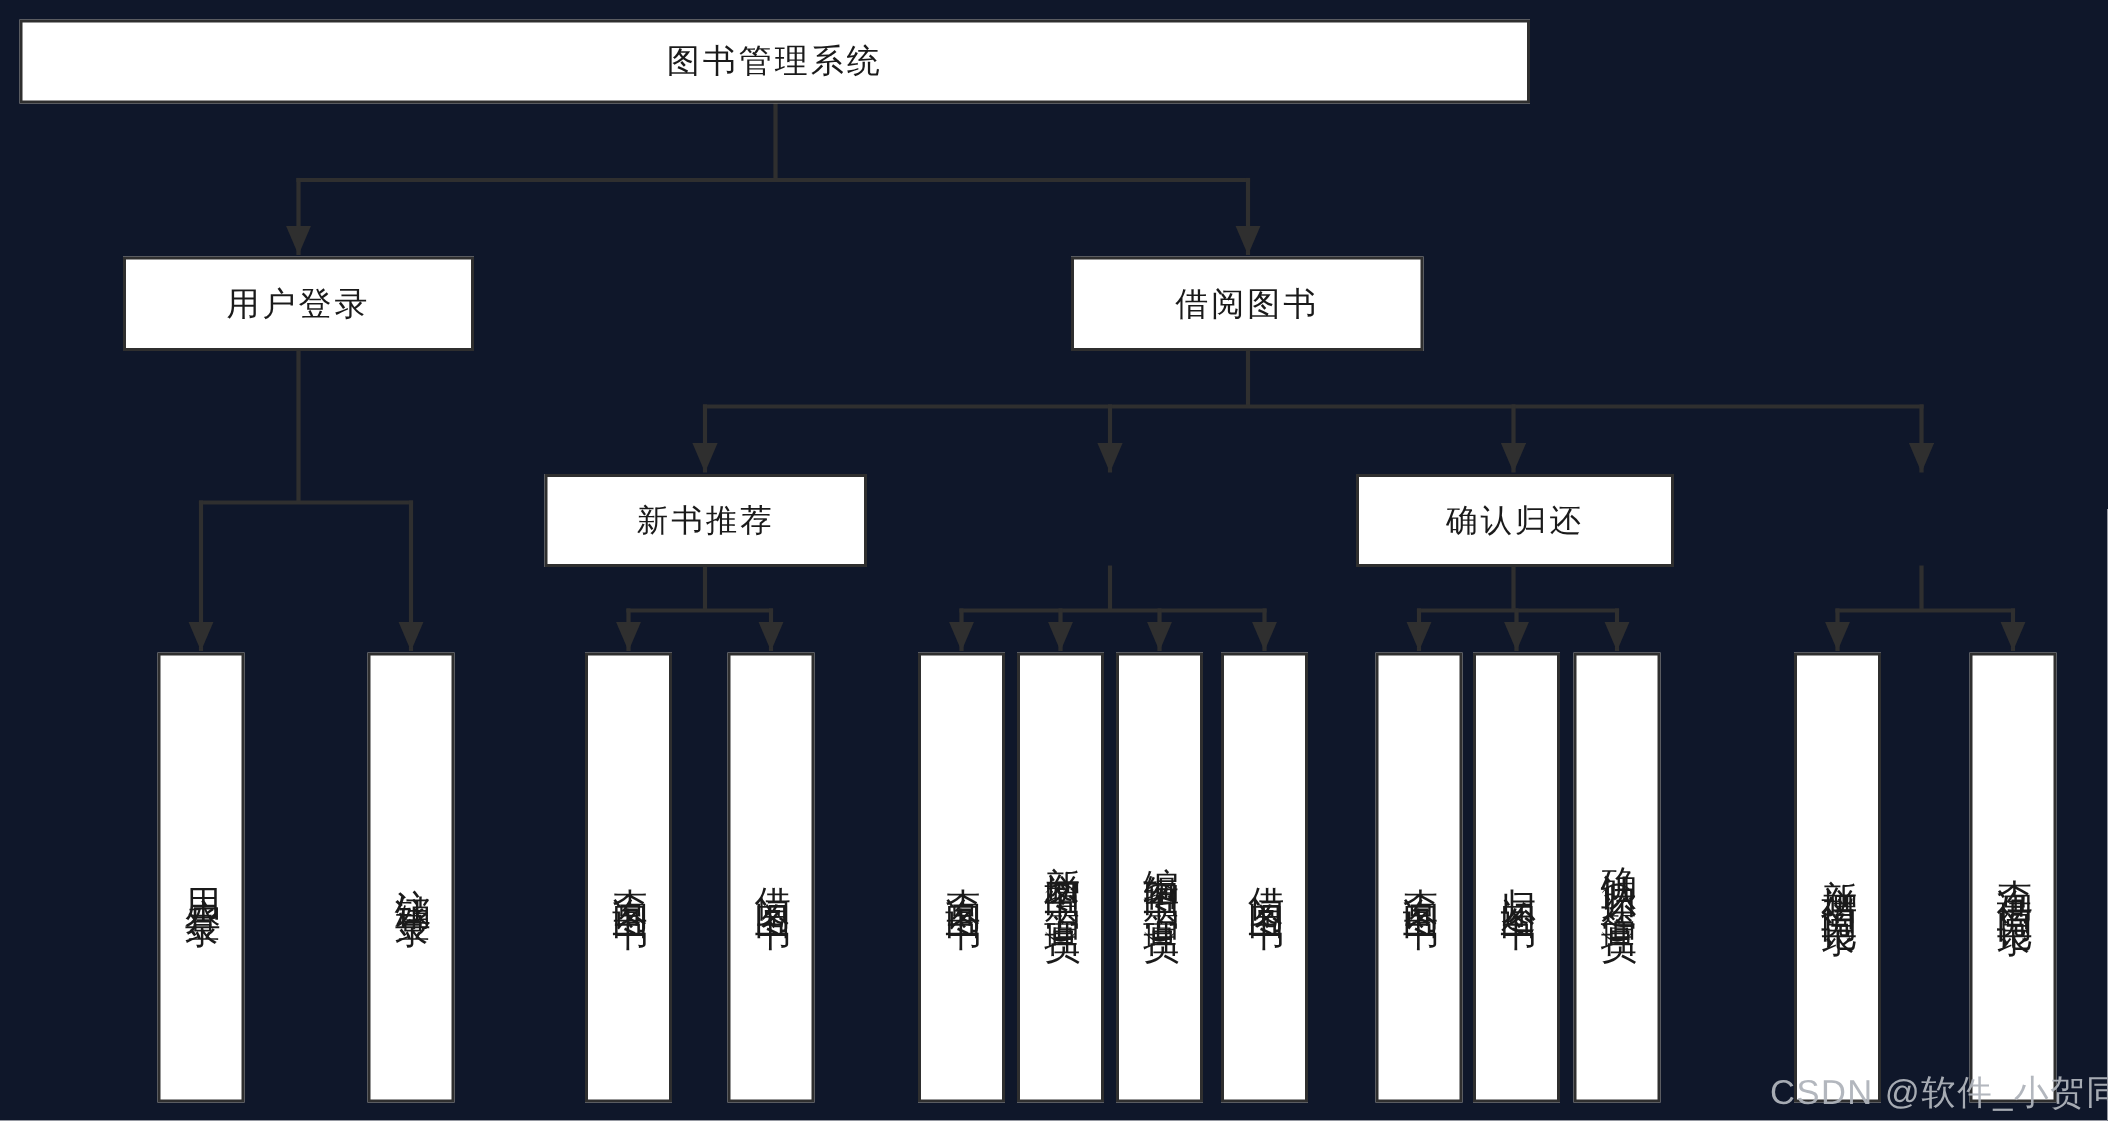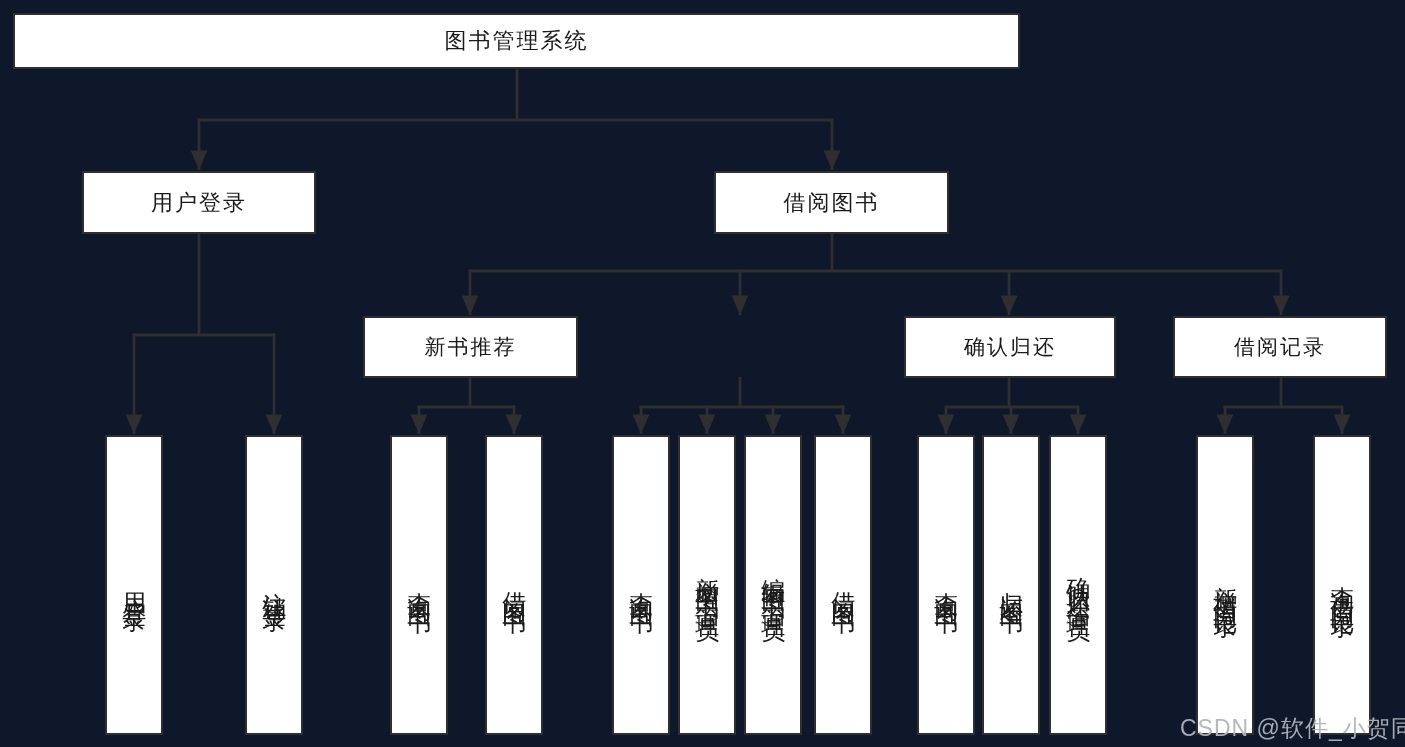--- a/index.html
+++ b/index.html
@@ -103,23 +103,20 @@
   <div class="box hbox" style="left:714px;top:171px;width:235px;height:63px;">
     <span>借阅图书</span>
   </div>
 
   <div class="box l3box" style="left:363px;top:316px;width:215px;height:62px;">
     <span>新书推荐</span>
   </div>
   <div class="box l3box" style="left:904px;top:316px;width:212px;height:62px;">
     <span>确认归还</span>
   </div>
-  <div class="box l3box" style="left:1173px;top:316px;width:214px;height:62px;">
-    <span>借阅记录</span>
-  </div>
 
   <div class="box vbox" style="left:105px;top:435px;width:58px;height:300px;">
     <span>用户登录</span>
   </div>
   <div class="box vbox" style="left:245px;top:435px;width:58px;height:300px;">
     <span>注销登录</span>
   </div>
 
   <div class="box vbox" style="left:390px;top:435px;width:58px;height:300px;">
     <span>查询图书</span>

